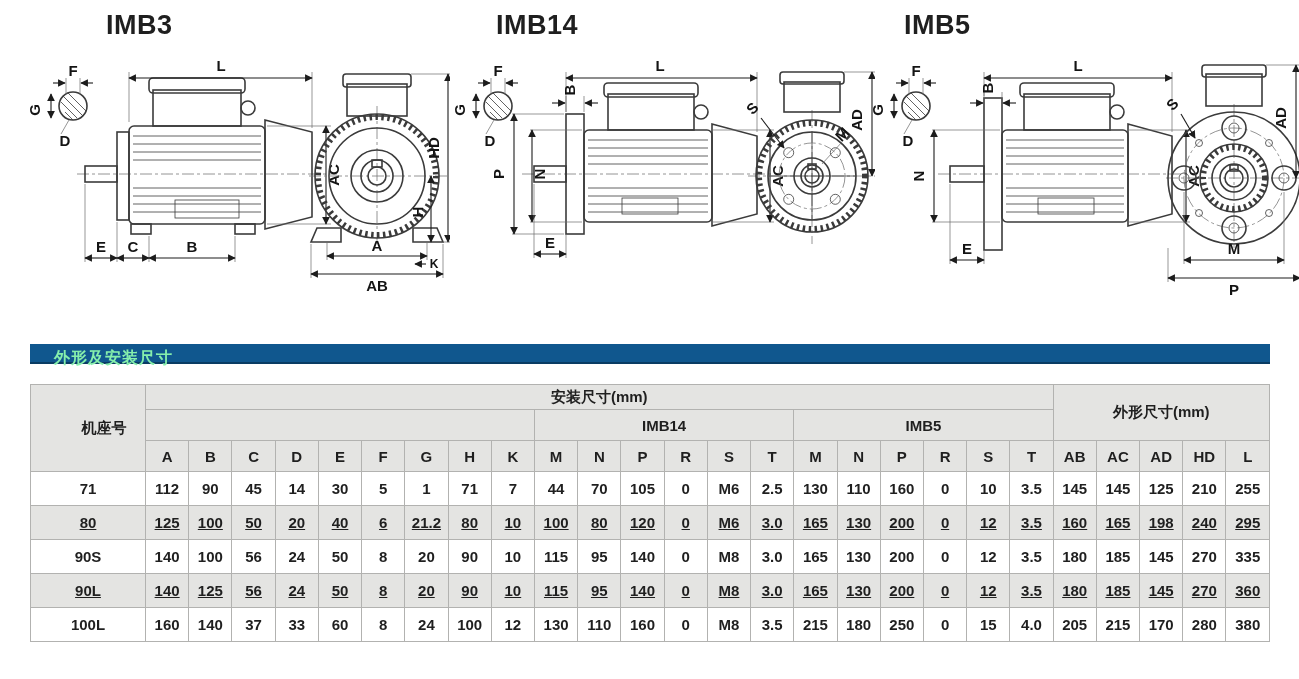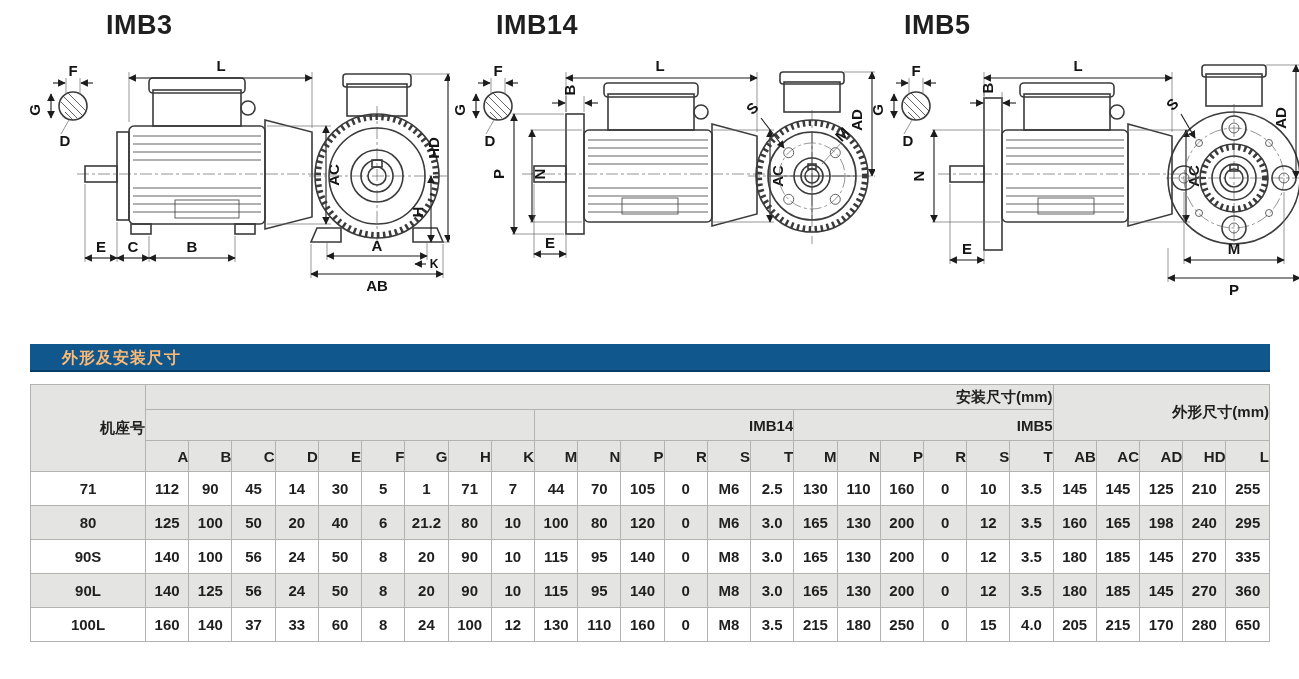--- a/index.html
+++ b/index.html
@@ -27,38 +27,38 @@
   svg .thin{fill:none;stroke:var(--line);stroke-width:.8;}
   svg .ribs{fill:none;stroke:var(--line);stroke-width:6;stroke-dasharray:2.5 3.5;}
   svg .axis{fill:none;stroke:#7a7a7a;stroke-width:.8;stroke-dasharray:12 3 3 3;}
   svg .dim{fill:none;stroke:#1c1c1c;stroke-width:1.1;}
   svg .wit{fill:none;stroke:#6a6a6a;stroke-width:.7;}
   svg text{font-family:"Liberation Sans","DejaVu Sans",sans-serif;font-weight:bold;
            fill:#141414;font-size:15px;text-anchor:middle;}
   svg text.sm{font-size:12px;}
 
   
-  .section-bar{position:absolute;left:30px;top:344px;width:1240px;height:28px;
+  .section-bar{position:absolute;left:30px;top:344px;width:1240px;height:20px;
                background:var(--accent);border-bottom:2px solid #0a3c63;
-               color:#fdba74;font-size:16px;font-weight:bold;line-height:28px;
-               padding-left:32px;box-sizing:border-box;letter-spacing:1px;}
+               color:#86efac;font-size:16px;font-weight:bold;line-height:28px;
+               padding-left:24px;box-sizing:border-box;letter-spacing:1px;}
 
   
   .dims-table{position:absolute;left:30px;top:384px;width:1240px;
               border-collapse:collapse;table-layout:fixed;
               font-size:15px;font-weight:bold;}
   .dims-table td{border:1px solid var(--border);text-align:center;vertical-align:middle;
                  padding:0;overflow:hidden;white-space:nowrap;}
-  .dims-table thead td{background:var(--gray);height:28px;text-align:right;}
+  .dims-table thead td{background:var(--gray);height:28px;}
   .dims-table .frame-head{width:82px;padding-left:32px;}
   .dims-table .row-groups td{height:24px;}
   .dims-table .row-mounts td{height:30px;}
   .dims-table .row-letters td{height:30px;}
   .dims-table tbody td{height:33px;background:#fff;}
-  .dims-table tbody tr.alt td{background:var(--gray);}
+  .dims-table tbody tr.alt td{background:var(--gray);text-decoration:underline;}
   .dims-table{border:1px solid #96,96,94;}
   .dims-table,
   .dims-table td{border-color:var(--border);}
 </style>
 </head>
 <body>
 
 <div id="page">
 
   <div class="diagram" id="d-imb3">
@@ -486,18 +486,18 @@
           <td>215</td>
           <td>180</td>
           <td>250</td>
           <td>0</td>
           <td>15</td>
           <td>4.0</td>
           <td>205</td>
           <td>215</td>
           <td>170</td>
           <td>280</td>
-          <td>650</td>
+          <td>380</td>
         </tr>
       </tbody>
   </table>
 
 </div>
 
 </body></html>

